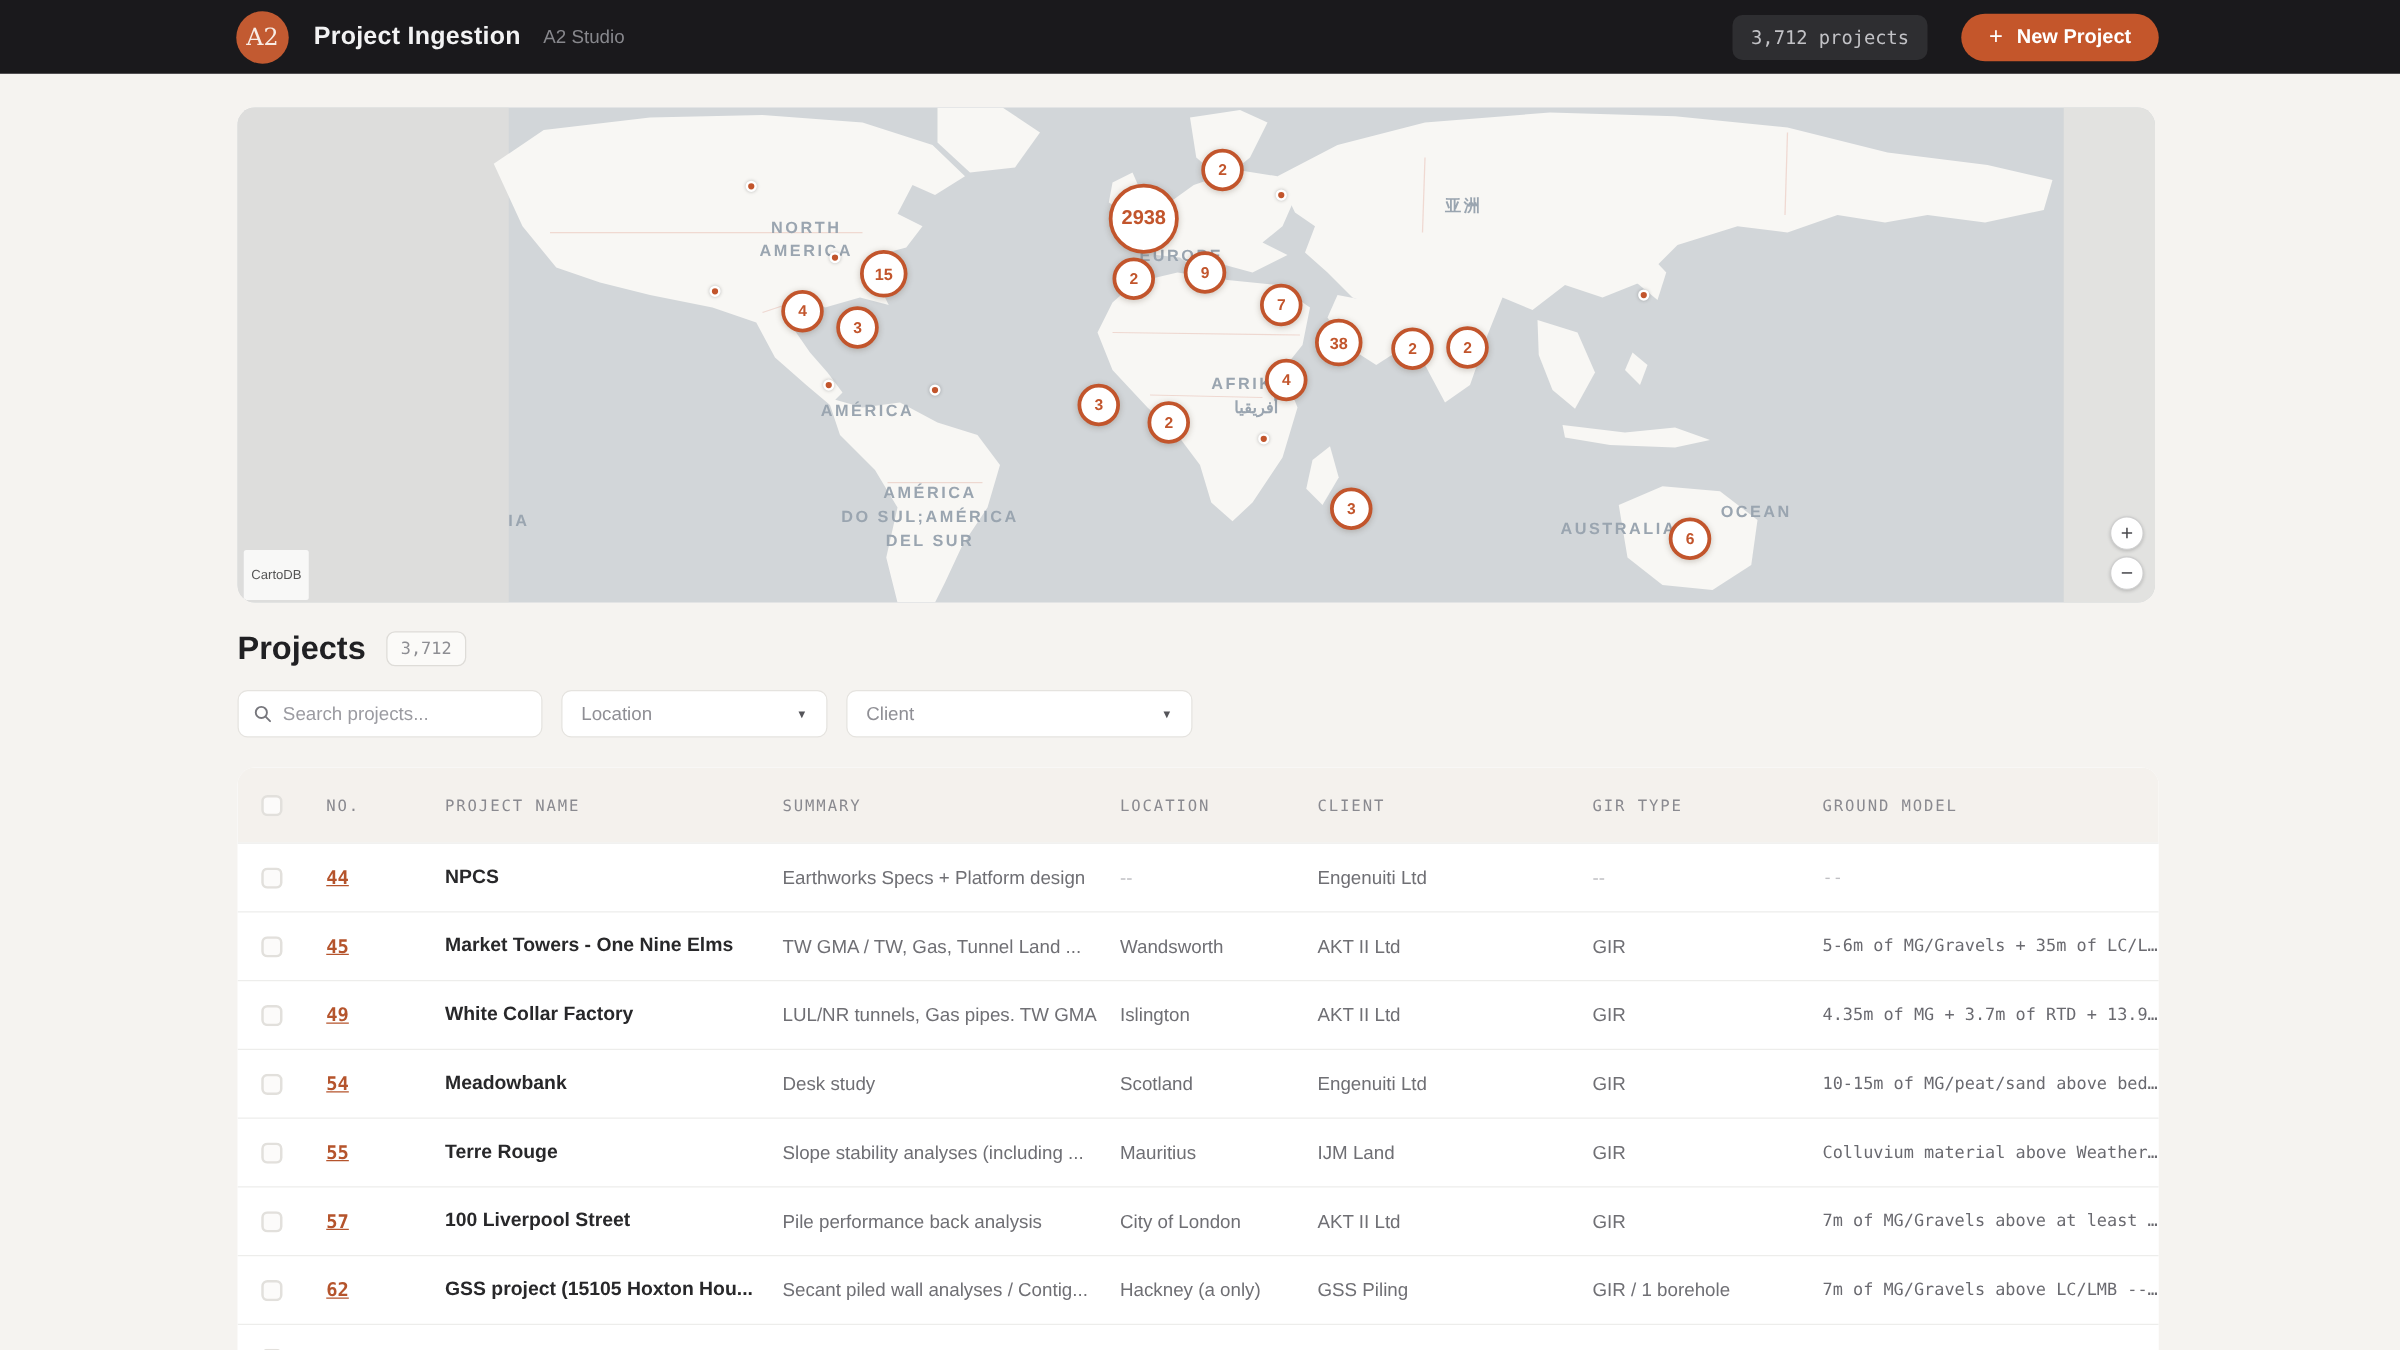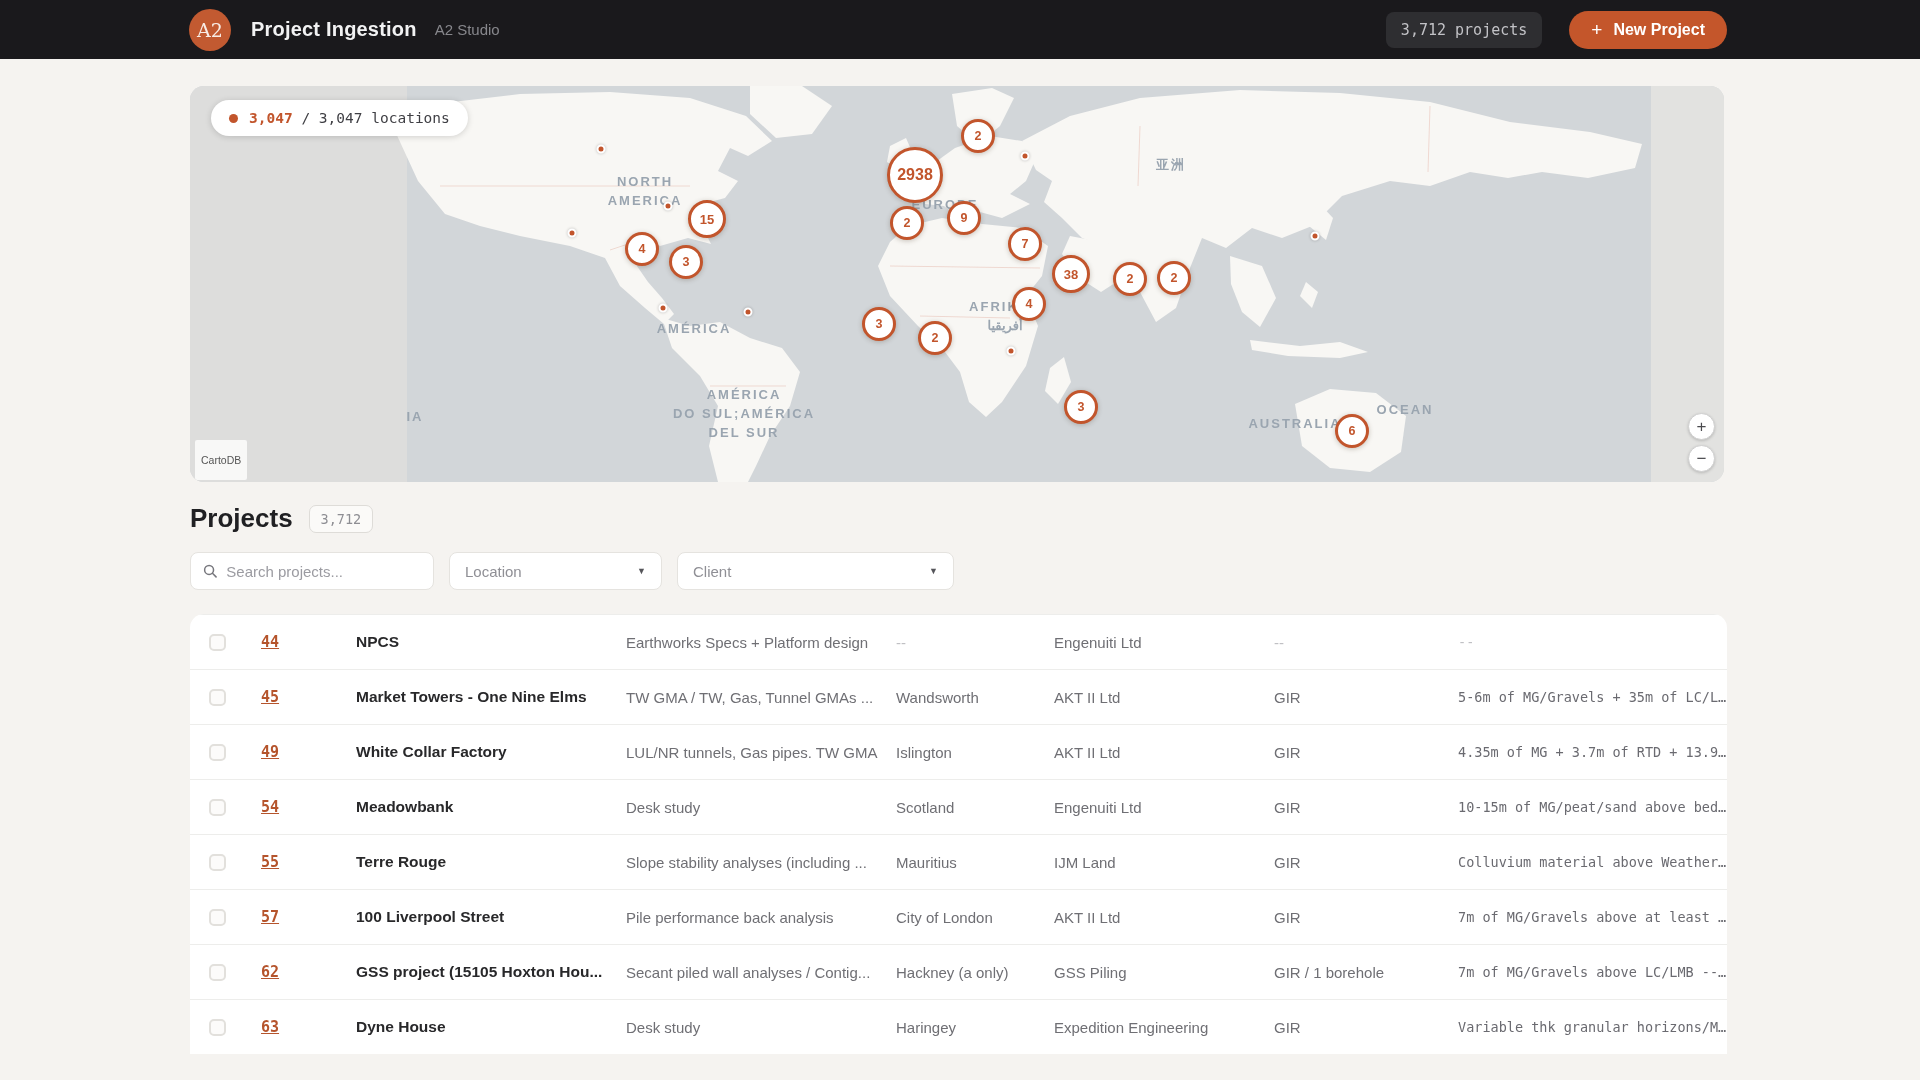--- a/index.html
+++ b/index.html
@@ -193,25 +193,20 @@
       <div class="dot" style="left: 411px; top: 63px;"></div>
       <div class="dot" style="left: 835px; top: 70px;"></div>
       <div class="dot" style="left: 478px; top: 120px;"></div>
       <div class="dot" style="left: 382px; top: 147px;"></div>
       <div class="dot" style="left: 1125px; top: 150px;"></div>
       <div class="dot" style="left: 473px; top: 222px;"></div>
       <div class="dot" style="left: 558px; top: 226px;"></div>
       <div class="dot" style="left: 821px; top: 265px;"></div>
     </div>
 
-  <div class="loc-badge">
-    <span class="loc-dot"></span>
-    <span><span class="loc-count">3,047</span>
-    <span>/ 3,047 locations</span></span>
-  </div>
 
   <div class="zoom-btn zoom-in">+</div>
   <div class="zoom-btn zoom-out">−</div>
   <div class="attrib">CartoDB</div>
 </div>
 
 <div class="section">
   <div class="sec-head">
     <div class="sec-title">Projects</div>
     <div class="sec-badge">3,712</div>
@@ -229,40 +224,52 @@
       <span>Location</span>
       <span class="caret">▼</span>
     </div>
     <div class="select sel-client">
       <span>Client</span>
       <span class="caret">▼</span>
     </div>
   </div>
 
   <div class="table">
+    <div class="trow thead">
+      <div class="cell cell-check">
+        <span class="checkbox"></span>
+      </div>
+    <div class="cell th">NO.</div>
+        <div class="cell th">PROJECT NAME</div>
+        <div class="cell th">SUMMARY</div>
+        <div class="cell th">LOCATION</div>
+        <div class="cell th">CLIENT</div>
+        <div class="cell th">GIR TYPE</div>
+        <div class="cell th">GROUND MODEL</div>
+      </div>
     <div>
         <div class="trow">
           <div class="cell cell-check">
             <span class="checkbox"></span>
           </div>
           <div class="cell c-no">44</div>
           <div class="cell c-name">NPCS</div>
           <div class="cell c-sum">Earthworks Specs + Platform design</div>
           <div class="cell c-loc dim">--</div>
           <div class="cell c-cli">Engenuiti Ltd</div>
           <div class="cell c-gir dim">--</div>
           <div class="cell c-gnd dim">--</div>
         </div>
         <div class="trow">
           <div class="cell cell-check">
             <span class="checkbox"></span>
           </div>
           <div class="cell c-no">45</div>
           <div class="cell c-name">Market Towers - One Nine Elms</div>
-          <div class="cell c-sum">TW GMA / TW, Gas, Tunnel GMAs ...</div>
+          <div class="cell c-sum">TW GMA / TW, Gas, Tunnel Land ...</div>
           <div class="cell c-loc">Wandsworth</div>
           <div class="cell c-cli">AKT II Ltd</div>
           <div class="cell c-gir">GIR</div>
           <div class="cell c-gnd">5-6m of MG/Gravels + 35m of LC/L…</div>
         </div>
         <div class="trow">
           <div class="cell cell-check">
             <span class="checkbox"></span>
           </div>
           <div class="cell c-no">49</div>

